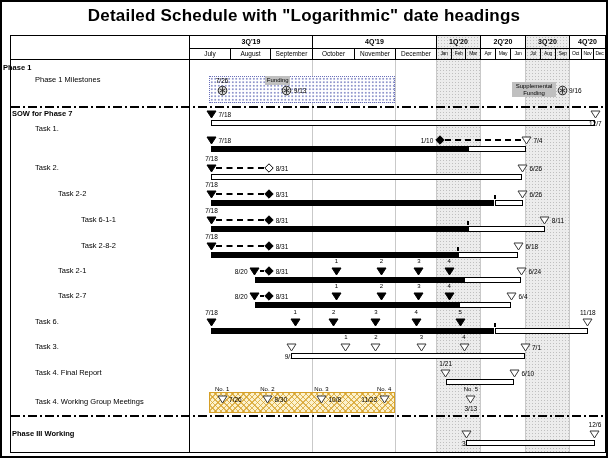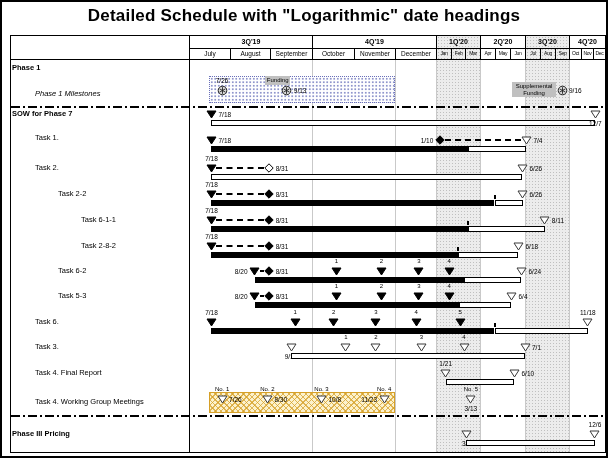--- a/index.html
+++ b/index.html
@@ -73,22 +73,22 @@
       <div class="mcell small shadepat" style="left: 523px; top: 46px; width: 15px;">Jul</div>
       <div class="mcell small shadepat" style="left: 538px; top: 46px; width: 15px;">Aug</div>
       <div class="mcell small shadepat" style="left: 553px; top: 46px; width: 14px;">Sep</div>
       <div class="qcell" style="left: 567px; top: 34px; width: 36px;">4Q'20</div>
       <div class="mcell small" style="left: 567px; top: 46px; width: 12px;">Oct</div>
       <div class="mcell small" style="left: 579px; top: 46px; width: 12px;">Nov</div>
       <div class="mcell small" style="left: 591px; top: 46px; width: 12px;">Dec</div>
       <div class="hline" style="left: 187px; top: 46px; width: 417px;"></div>
       <div class="hline" style="left: 8px; top: 57px; width: 596px;"></div>
       <div class="vline" style="left: 187px; top: 33px; height: 417px;"></div>
-      <div class="rowlabel bold" style="left: 10px; top: 61px;">Phase 1</div>
-      <div class="rowlabel" style="left: 33px; top: 87px; font-style: italic;">Phase 1 Milestones</div>
+      <div class="rowlabel bold" style="left: 1px; top: 61px;">Phase 1</div>
+      <div class="rowlabel" style="left: 33px; top: 73px;">Phase 1 Milestones</div>
       <div class="dotband" style="left: 206.839px; top: 74px; width: 186.161px; height: 27px;"></div>
       <div class="ms" style="left: 214.065px; top: 82.5px;">
         <svg width="11" height="11" viewBox="0 0 11 11">
           <circle cx="5.5" cy="5.5" r="4.3" fill="#d9d9d9" stroke="#222"></circle>
           <path d="M5.5 2.2 V8.8 M2.6 3.9 L8.4 7.1 M2.6 7.1 L8.4 3.9" stroke="#222" stroke-width="0.9" fill="none"></path>
         </svg>
       </div>
       <div class="lbl ctr" style="left: 206.065px; top: 75px; width: 28px;">7/26</div>
       <div class="gbox" style="left: 262.8px; top: 74px;">Funding</div>
       <div class="ms" style="left: 278.8px; top: 82.5px;">
@@ -114,21 +114,21 @@
         </svg>
       </div>
       <div class="lbl" style="left: 216.484px; top: 108.5px;">7/18</div>
       <div class="bar-open" style="left: 209.484px; top: 118px; width: 383.839px;"></div>
       <div class="ms" style="left: 587.323px; top: 106.5px;">
         <svg width="11" height="9" viewBox="0 0 11 9">
           <path d="M1 1 L10 1 L5.5 8 Z" fill="#fff" stroke="#3a3a3a"></path>
         </svg>
       </div>
       <div class="lbl ctr" style="left: 579.323px; top: 118px; width: 28px;">12/7</div>
-      <div class="rowlabel" style="left: 33px; top: 131px; text-align: center;">Task 1.</div>
+      <div class="rowlabel" style="left: 33px; top: 122px; text-align: center;">Task 1.</div>
       <div class="ms" style="left: 203.484px; top: 132.5px;">
         <svg width="11" height="9" viewBox="0 0 11 9">
           <path d="M1 1 L10 1 L5.5 8 Z" fill="#000" stroke="#000"></path>
         </svg>
       </div>
       <div class="lbl" style="left: 216.484px; top: 134.5px;">7/18</div>
       <div class="dashline" style="left: 443.355px; top: 137px; width: 76.0968px;"></div>
       <div class="ms" style="left: 432.355px; top: 132.5px;">
         <svg width="10" height="10" viewBox="0 0 10 10">
           <path d="M5 0.8 L9.2 5 L5 9.2 L0.8 5 Z" fill="#000" stroke="#000"></path>
@@ -226,21 +226,21 @@
       <div class="lbl" style="left: 273.71px; top: 240.5px;">8/31</div>
       <div class="bar-black" style="left: 209.484px; top: 250px; width: 246.758px;"></div>
       <div class="tick" style="left: 455.241px; top: 245px;"></div>
       <div class="bar-open" style="left: 456.241px; top: 250px; width: 60.2586px;"></div>
       <div class="ms" style="left: 510.5px; top: 238.5px;">
         <svg width="11" height="9" viewBox="0 0 11 9">
           <path d="M1 1 L10 1 L5.5 8 Z" fill="#fff" stroke="#3a3a3a"></path>
         </svg>
       </div>
       <div class="lbl" style="left: 523.5px; top: 240.5px;">6/18</div>
-      <div class="rowlabel" style="left: 56px; top: 264px;">Task 6-2</div>
+      <div class="rowlabel" style="left: 56px; top: 264px;">Task 2-1</div>
       <div class="ms" style="left: 246.516px; top: 263.5px;">
         <svg width="11" height="9" viewBox="0 0 11 9">
           <path d="M1 1 L10 1 L5.5 8 Z" fill="#000" stroke="#000"></path>
         </svg>
       </div>
       <div class="lbl rt" style="left: 205.516px; top: 265.5px; width: 40px;">8/20</div>
       <div class="dashline" style="left: 257.516px; top: 268px; width: 4.19355px;"></div>
       <div class="ms" style="left: 260.71px; top: 263.5px;">
         <svg width="10" height="10" viewBox="0 0 10 10">
           <path d="M5 0.8 L9.2 5 L5 9.2 L0.8 5 Z" fill="#000" stroke="#000"></path>
@@ -272,21 +272,21 @@
       </div>
       <div class="num" style="left: 435.065px; top: 256px; width: 24px;">4</div>
       <div class="bar-black" style="left: 252.516px; top: 275px; width: 209.518px;"></div>
       <div class="bar-open" style="left: 462.034px; top: 275px; width: 57.4655px;"></div>
       <div class="ms" style="left: 513.5px; top: 263.5px;">
         <svg width="11" height="9" viewBox="0 0 11 9">
           <path d="M1 1 L10 1 L5.5 8 Z" fill="#fff" stroke="#3a3a3a"></path>
         </svg>
       </div>
       <div class="lbl" style="left: 526.5px; top: 265.5px;">6/24</div>
-      <div class="rowlabel" style="left: 56px; top: 289px;">Task 5-3</div>
+      <div class="rowlabel" style="left: 56px; top: 289px;">Task 2-7</div>
       <div class="ms" style="left: 246.516px; top: 288.5px;">
         <svg width="11" height="9" viewBox="0 0 11 9">
           <path d="M1 1 L10 1 L5.5 8 Z" fill="#000" stroke="#000"></path>
         </svg>
       </div>
       <div class="lbl rt" style="left: 205.516px; top: 290.5px; width: 40px;">8/20</div>
       <div class="dashline" style="left: 257.516px; top: 293px; width: 4.19355px;"></div>
       <div class="ms" style="left: 260.71px; top: 288.5px;">
         <svg width="10" height="10" viewBox="0 0 10 10">
           <path d="M5 0.8 L9.2 5 L5 9.2 L0.8 5 Z" fill="#000" stroke="#000"></path>
@@ -454,21 +454,21 @@
       <div class="num" style="left: 370.067px; top: 384px; width: 24px;">No. 4</div>
       <div class="lbl rt" style="left: 335.067px; top: 393.5px; width: 40px;">11/23</div>
       <div class="ms" style="left: 462.806px; top: 391.5px;">
         <svg width="11" height="9" viewBox="0 0 11 9">
           <path d="M1 1 L10 1 L5.5 8 Z" fill="#fff" stroke="#3a3a3a"></path>
         </svg>
       </div>
       <div class="num" style="left: 456.806px; top: 384px; width: 24px;">No. 5</div>
       <div class="lbl ctr" style="left: 454.806px; top: 403px; width: 28px;">3/13</div>
       <div class="dsep" style="left: 9px; top: 413px; width: 594px;"></div>
-      <div class="rowlabel bold" style="left: 10px; top: 427px;">Phase III Pricing</div>
+      <div class="rowlabel bold" style="left: 10px; top: 427px;">Phase III Working</div>
       <div class="ms" style="left: 458.452px; top: 426.5px;">
         <svg width="11" height="9" viewBox="0 0 11 9">
           <path d="M1 1 L10 1 L5.5 8 Z" fill="#fff" stroke="#3a3a3a"></path>
         </svg>
       </div>
       <div class="lbl ctr" style="left: 450.452px; top: 438px; width: 28px;">3/4</div>
       <div class="bar-open" style="left: 464.452px; top: 438px; width: 128.484px;"></div>
       <div class="ms" style="left: 586.935px; top: 426.5px;">
         <svg width="11" height="9" viewBox="0 0 11 9">
           <path d="M1 1 L10 1 L5.5 8 Z" fill="#fff" stroke="#3a3a3a"></path>

